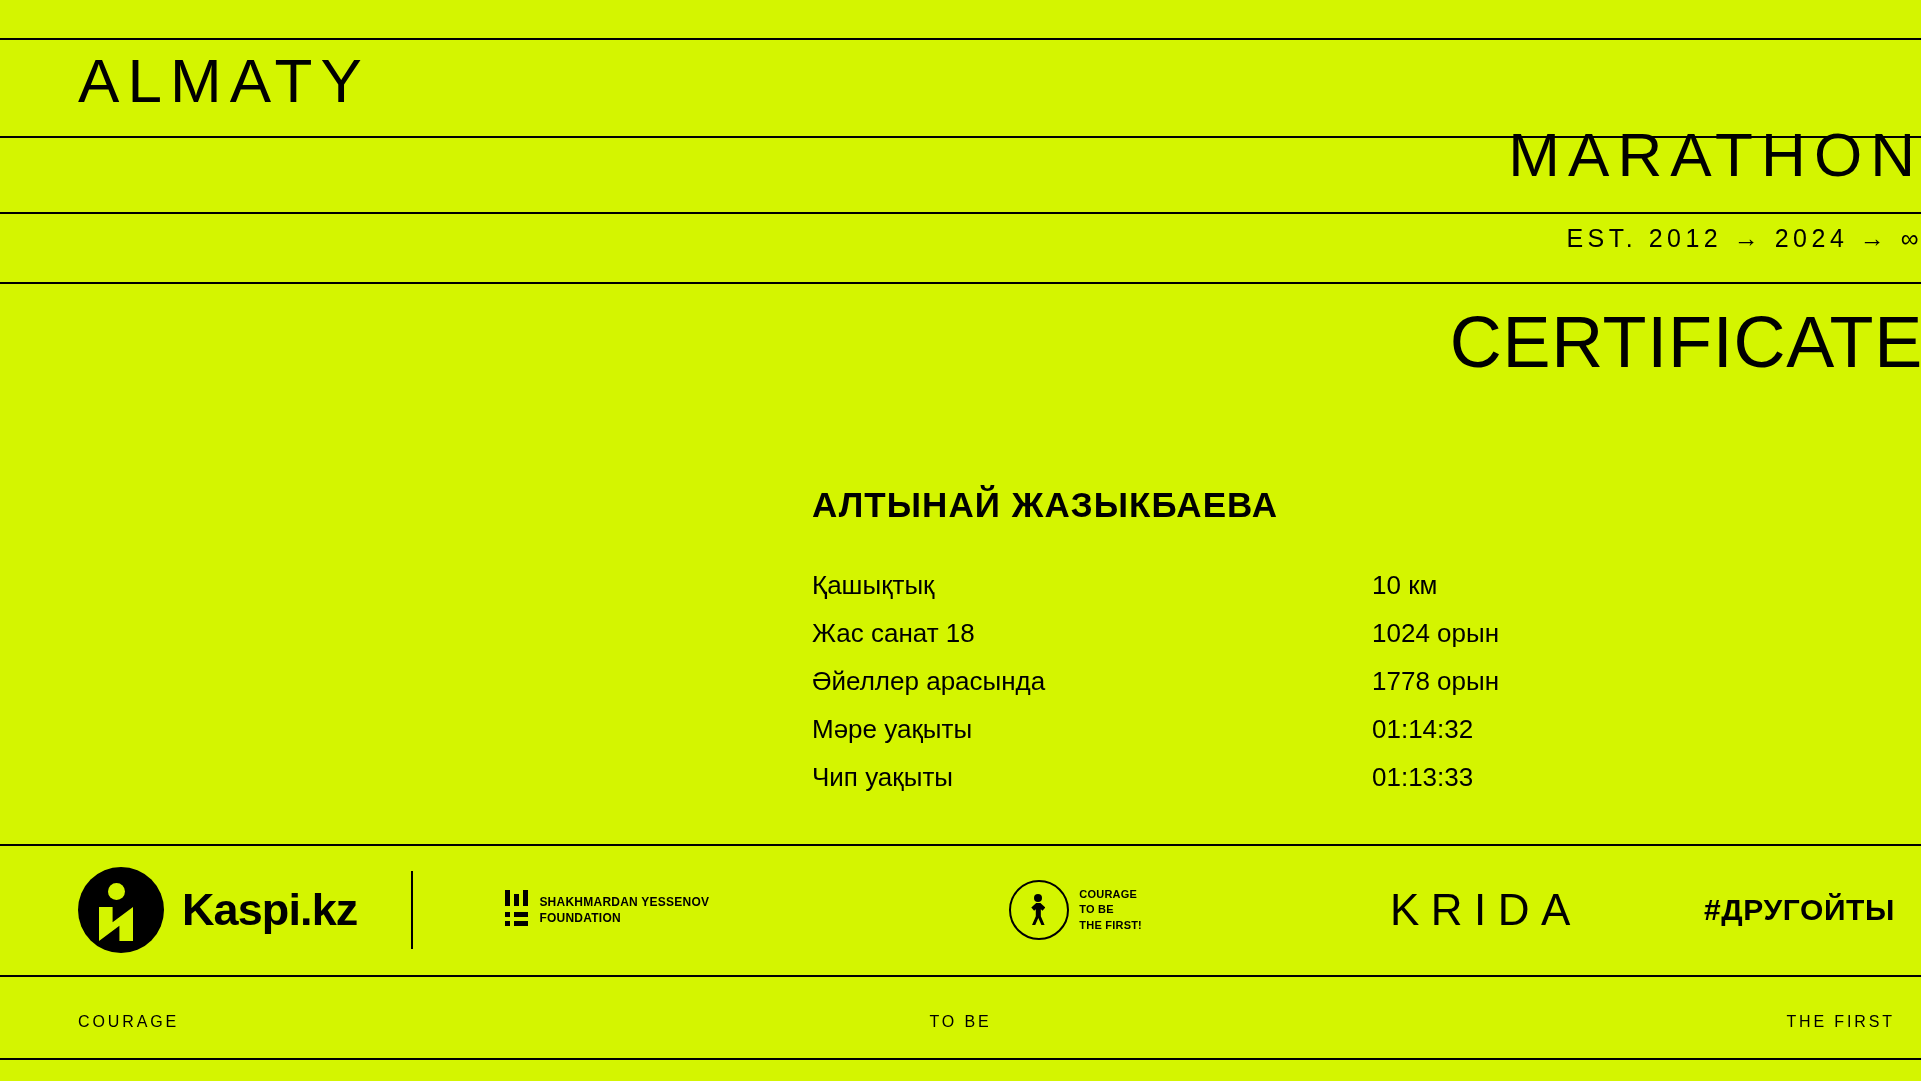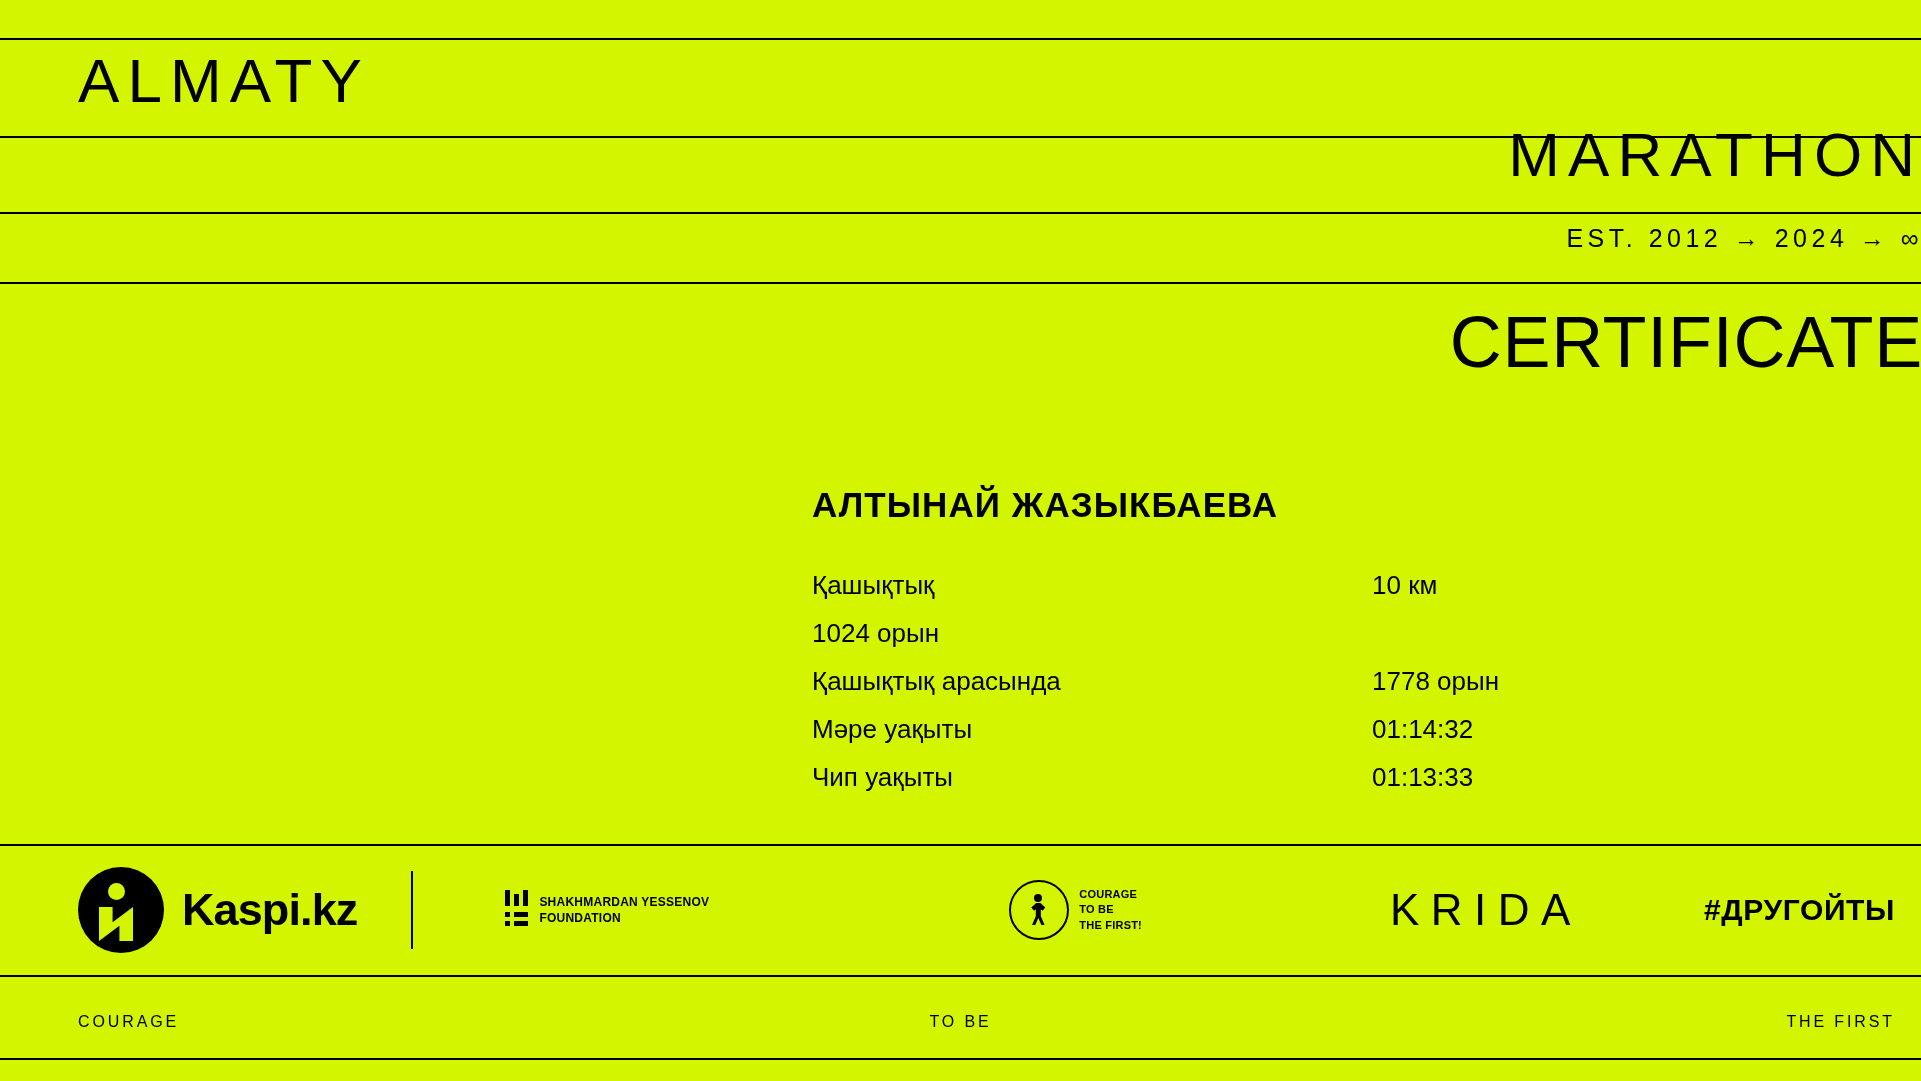--- a/index.html
+++ b/index.html
@@ -286,24 +286,25 @@
   <div class="title">CERTIFICATE</div>
 
   <div class="athlete">АЛТЫНАЙ ЖАЗЫКБАЕВА</div>
 
   <div class="results">
     <div class="res-row">
       <div class="res-label">Қашықтық</div>
       <div class="res-value">10 км</div>
     </div>
     <div class="res-row">
+      <div class="res-label">Жас санат 18</div>
       <div class="res-value">1024 орын</div>
     </div>
     <div class="res-row">
-      <div class="res-label">Қашықтық арасында</div>
+      <div class="res-label">Әйеллер арасында</div>
       <div class="res-value">1778 орын</div>
     </div>
     <div class="res-row">
       <div class="res-label">Мәре уақыты</div>
       <div class="res-value">01:14:32</div>
     </div>
     <div class="res-row">
       <div class="res-label">Чип уақыты</div>
       <div class="res-value">01:13:33</div>
     </div>

